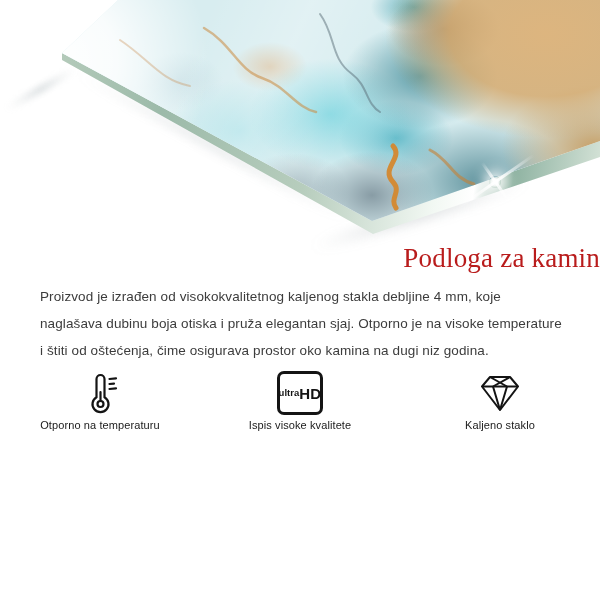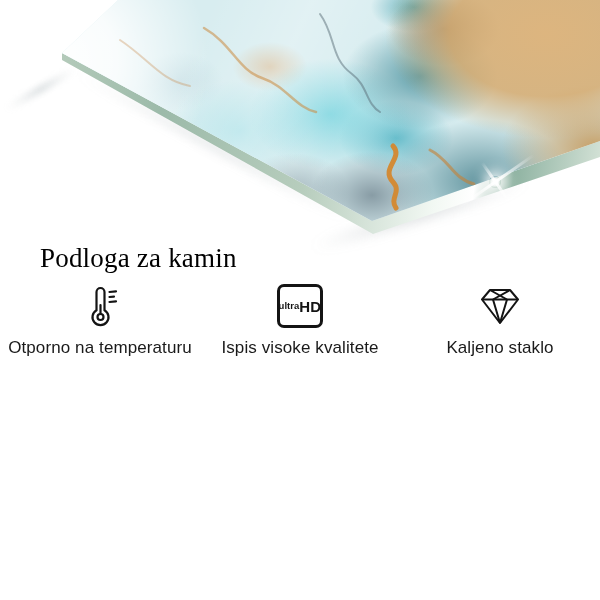--- a/index.html
+++ b/index.html
@@ -51,29 +51,29 @@
     transform:rotate(-35deg);}
   .ray-b{left:472px;top:181px;width:48px;height:2.5px;
     background:linear-gradient(90deg,rgba(255,255,255,0),#fff 50%,rgba(255,255,255,0));
     transform:rotate(55deg);}
   .core{position:absolute;left:489px;top:176px;width:12px;height:12px;border-radius:50%;
     background:radial-gradient(circle,#ffffff 0%,rgba(255,255,255,.85) 40%,rgba(255,255,255,0) 75%);
     box-shadow:0 0 14px 5px rgba(255,255,255,.95);}
 
   
   h1{margin:2px 0 0 40px;font-family:"Liberation Serif","DejaVu Serif",serif;font-weight:400;
-     font-size:27px;line-height:37px;color:#000000;letter-spacing:.2px;}
+     font-size:27px;line-height:37px;color:#b91c1c;letter-spacing:.2px;text-align:right;}
   h1 span{display:block;}
   .desc{margin:6px 38px 0 40px;font-size:13.5px;line-height:27px;color:#3c3c3c;letter-spacing:.1px;}
 
   
   .features{margin-top:4px;display:grid;grid-template-columns:repeat(3,1fr);row-gap:13px;}
   .feature{display:flex;flex-direction:column;align-items:center;}
   .icon-box{height:50px;display:flex;align-items:center;justify-content:center;}
-  .feature-label{margin-top:7px;font-size:17px;color:#1a1a1a;letter-spacing:.1px;}
+  .feature-label{margin-top:1px;font-size:11px;color:#1a1a1a;letter-spacing:.1px;}
   .uhd{width:40px;height:38px;border:3px solid #141414;border-radius:7px;
        display:flex;align-items:center;justify-content:center;color:#141414;}
   .uhd .t1{font-size:9.5px;font-weight:700;line-height:1;}
   .uhd .t2{font-size:15px;font-weight:700;line-height:1;margin-top:1px;letter-spacing:.3px;}
   .stripes{width:42px;height:40px;
     background:repeating-linear-gradient(135deg,#161616 0 3.8px,rgba(0,0,0,0) 3.8px 8.2px);
     clip-path:polygon(0 100%,100% 0,100% 100%);}
 </style>
 </head>
 <body>
@@ -98,20 +98,21 @@
       <i class="ray ray-a"></i>
       <i class="ray ray-b"></i>
       <i class="core"></i>
     </div>
   </div>
 
   <h1>
     <span>Podloga za kamin</span>
   </h1>
 
+  <p class="desc">Proizvod je izrađen od visokokvalitetnog kaljenog stakla debljine 4 mm, koje naglašava dubinu boja otiska i pruža elegantan sjaj. Otporno je na visoke temperature i štiti od oštećenja, čime osigurava prostor oko kamina na dugi niz godina.</p>
 
   <div class="features">
 
     <div class="feature">
       <div class="icon-box">
         <svg width="46" height="46" viewBox="0 0 46 46" fill="none" stroke="#141414" stroke-width="2.2" stroke-linecap="round">
           <path d="M19.5 9 a4 4 0 0 1 8 0 v18.2 a8 8 0 1 1 -8 0 Z"></path>
           <circle cx="23.5" cy="34" r="3"></circle>
           <line x1="23.5" y1="31" x2="23.5" y2="22"></line>
           <line x1="32.5" y1="9" x2="39" y2="8.4"></line>

